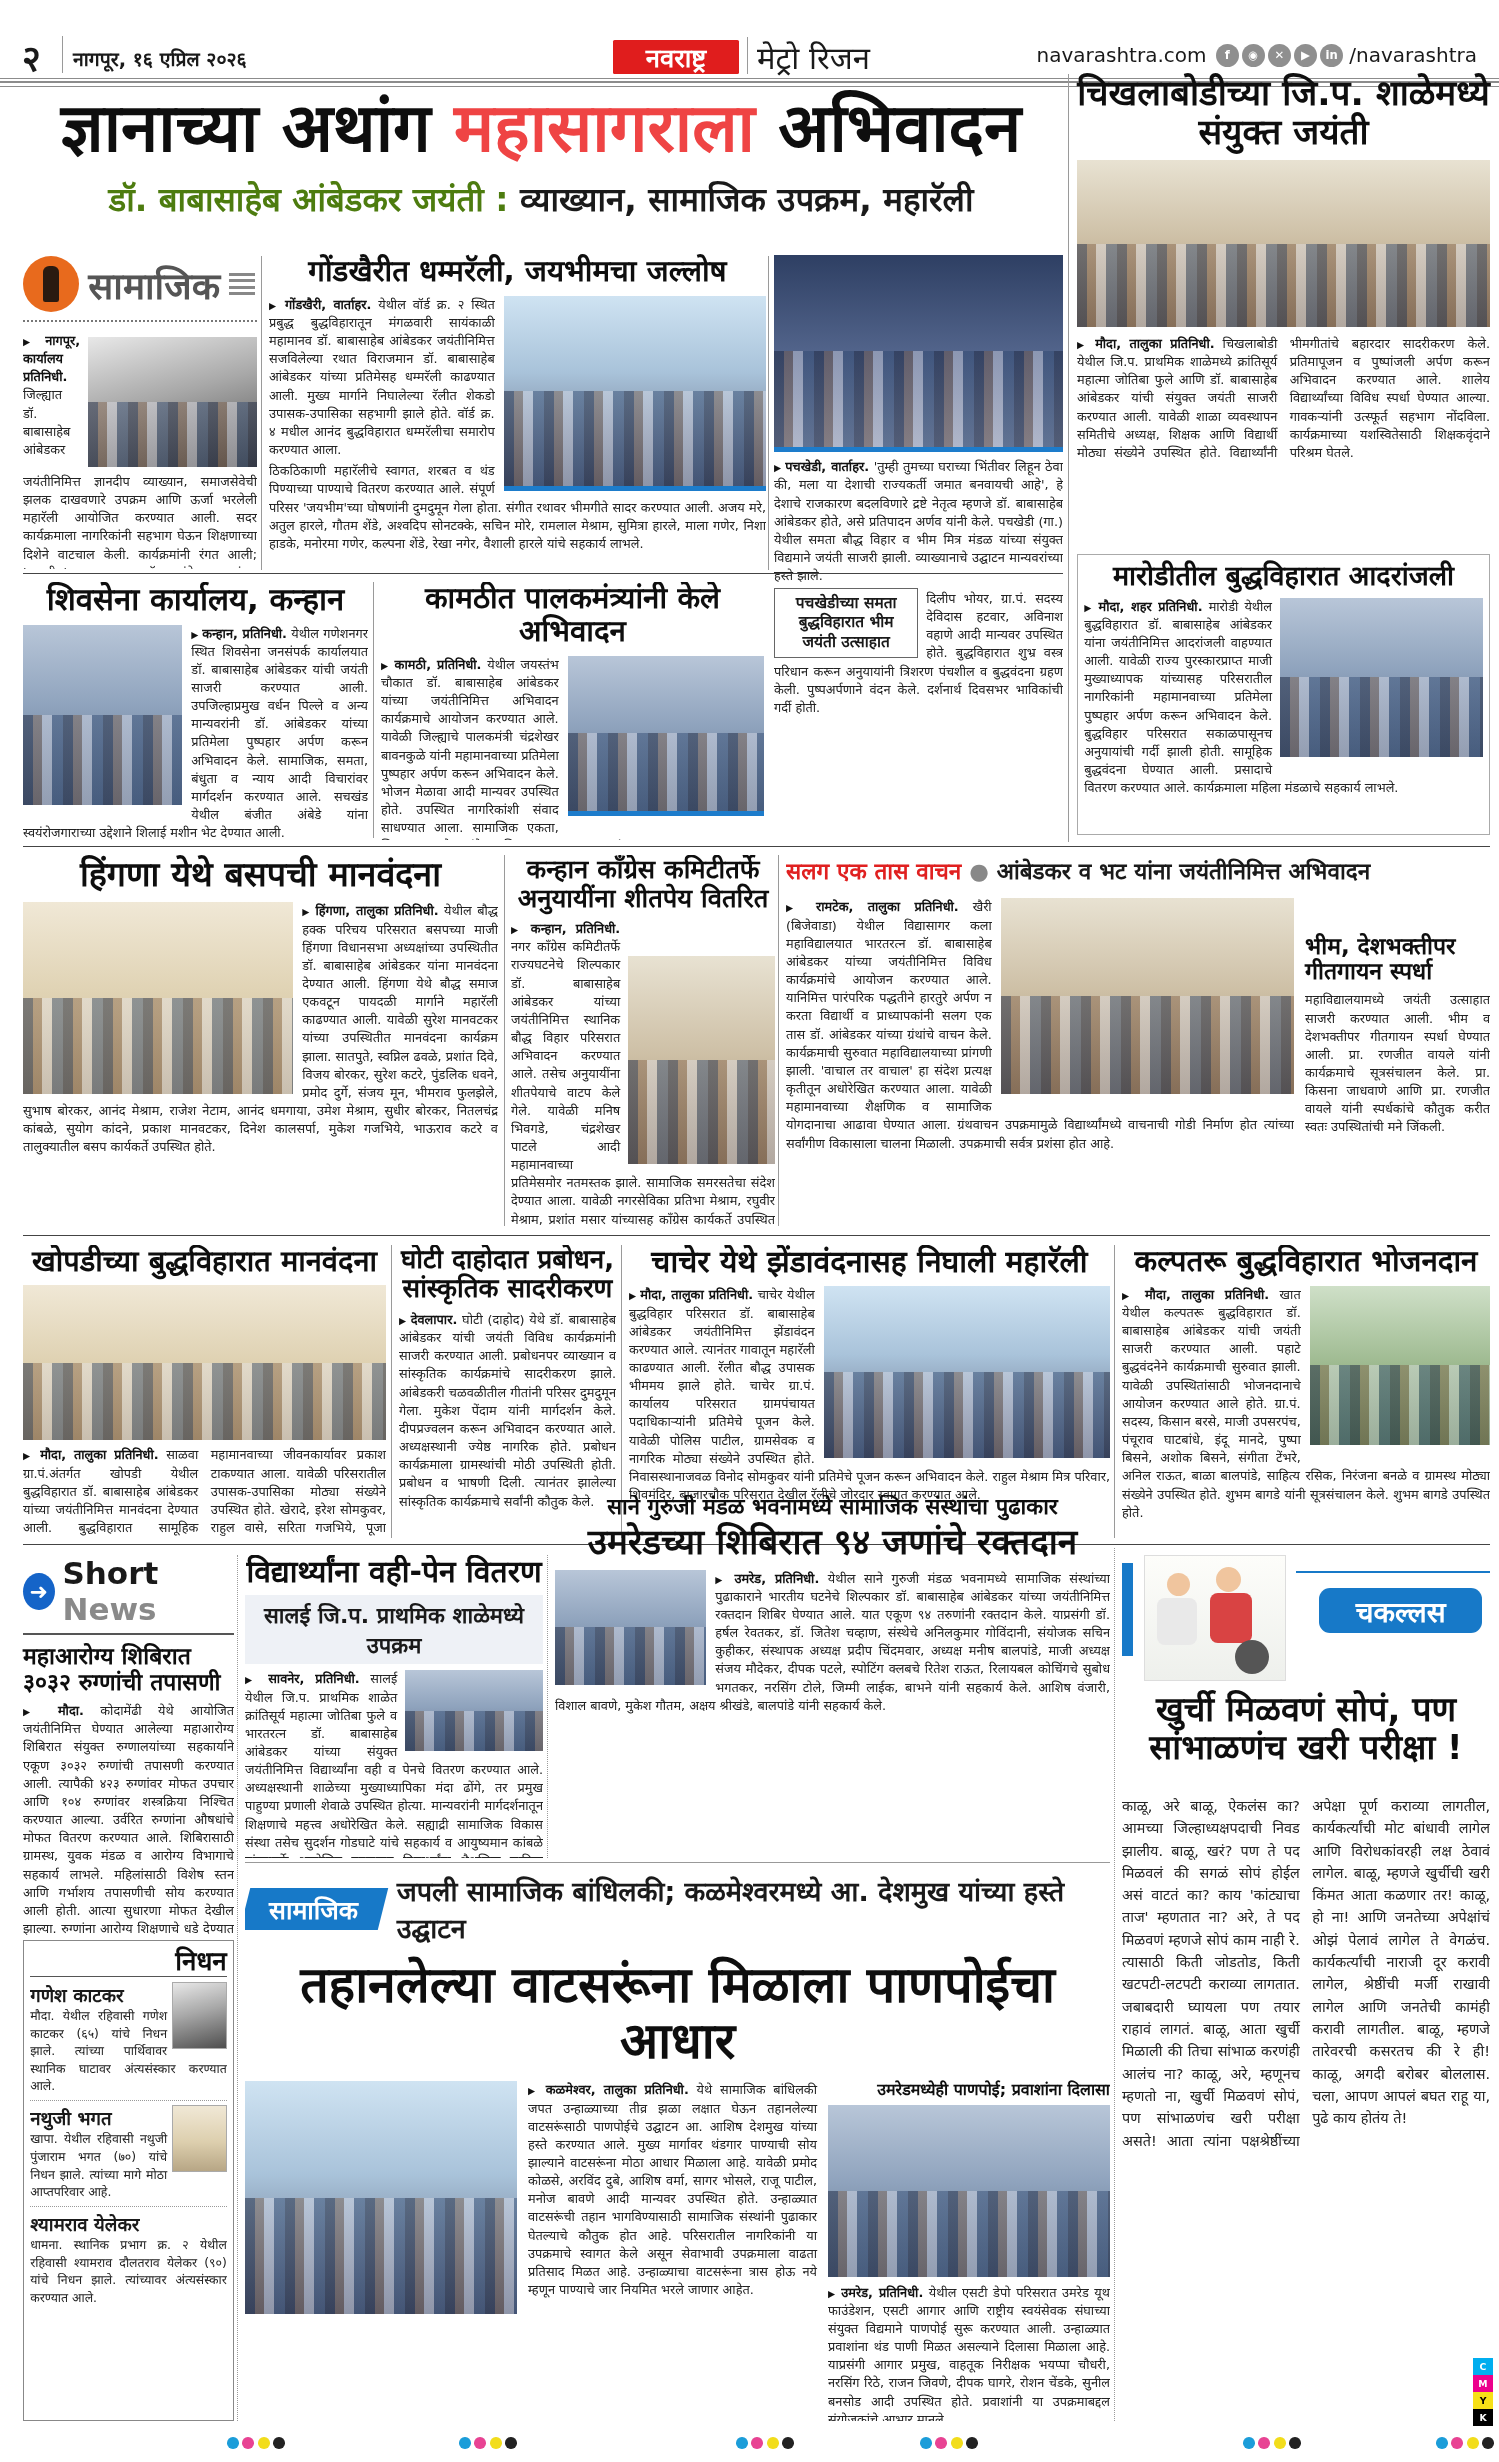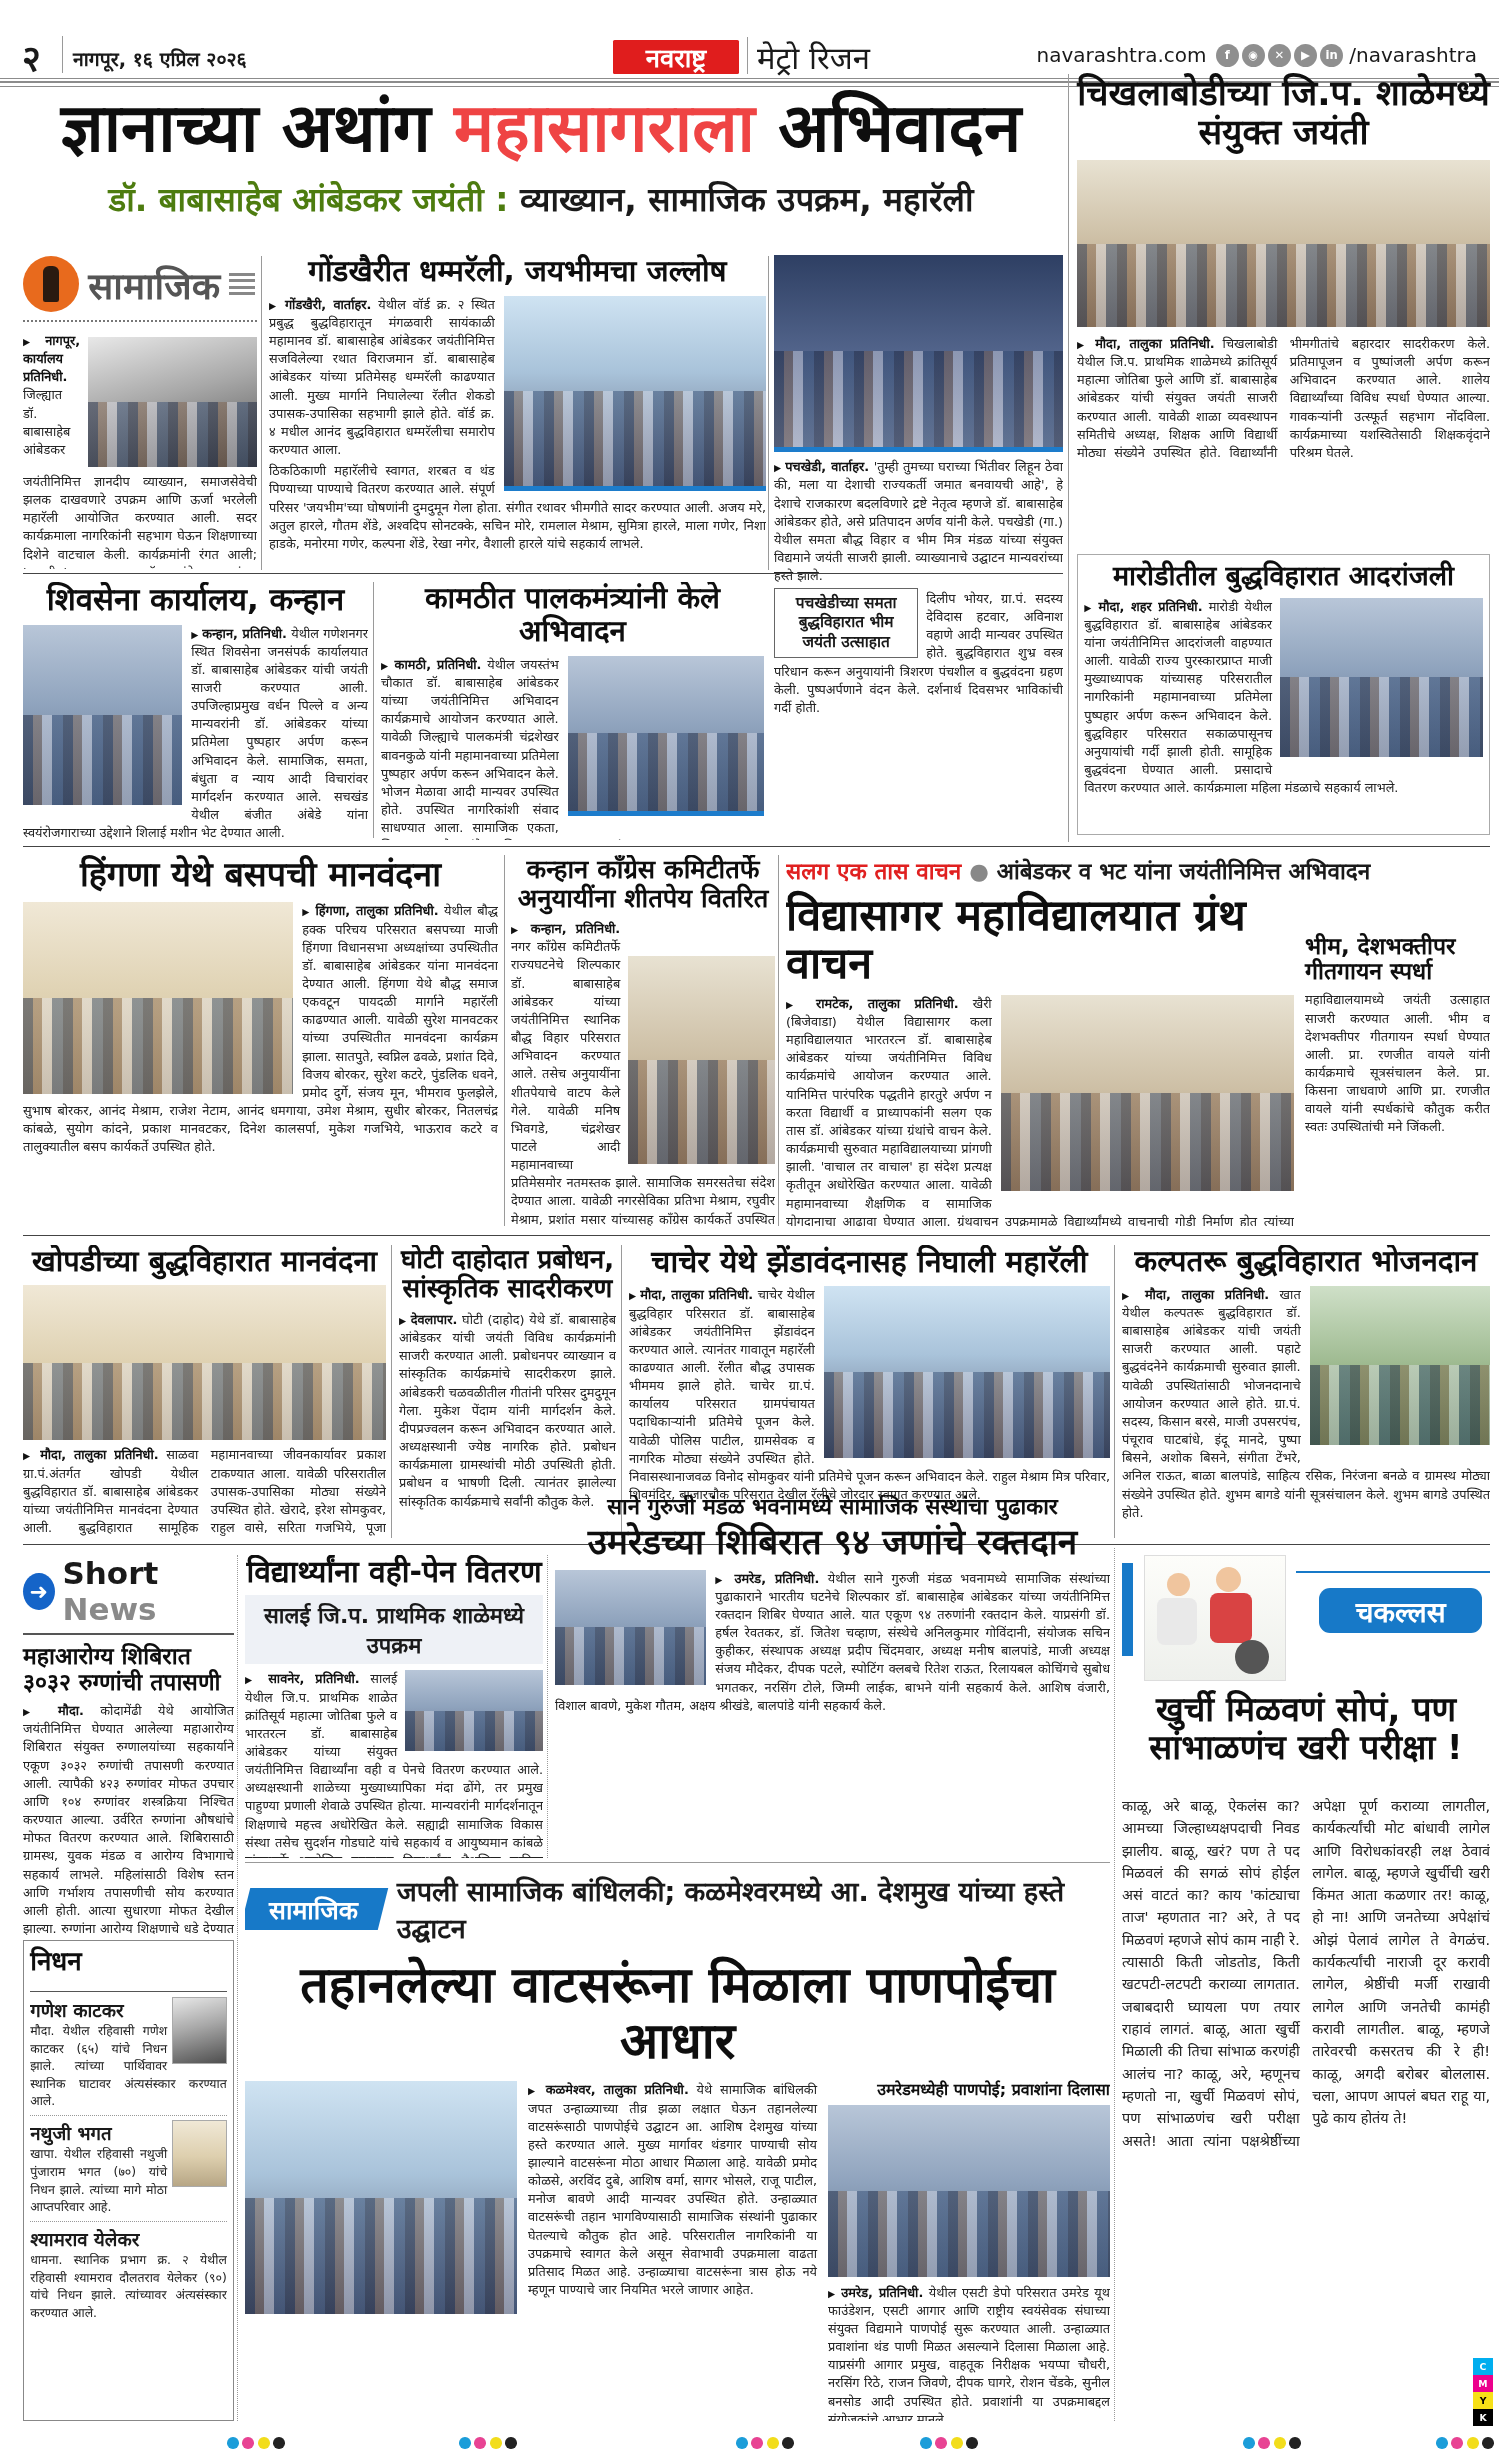--- a/index.html
+++ b/index.html
@@ -161,21 +161,20 @@
   </div>
   <div class="abs vline" style="left:778px;top:855px;height:371px"></div>
   <div class="abs" style="left:786px;top:855px;width:704px;height:371px;overflow:hidden">
     <div style="font-size:22.5px;font-weight:700">
       <span style="color:#e02020">सलग एक तास वाचन</span>
       <span style="color:#888"> ● </span>
       <span>आंबेडकर व भट यांना जयंतीनिमित्त अभिवादन</span>
     </div>
     <div style="display:flex;gap:11px;margin-top:4.7px">
       <div style="width:508px">
-        <h2 class="hl" style="font-size:43px;text-align:left">विद्यासागर महाविद्यालयात ग्रंथ वाचन</h2>
         <div style="margin-top:7.8px;overflow:hidden">
           <div class="ph v-indoor" style="float:right;width:293px;height:196px;margin:0 0 6.2px 9.3px"></div>
           <p class="body"><span class="byl">रामटेक, तालुका प्रतिनिधी.</span> <span>खैरी (बिजेवाडा) येथील विद्यासागर कला महाविद्यालयात भारतरत्न डॉ. बाबासाहेब आंबेडकर यांच्या जयंतीनिमित्त विविध कार्यक्रमांचे आयोजन करण्यात आले. यानिमित्त पारंपरिक पद्धतीने हारतुरे अर्पण न करता विद्यार्थी व प्राध्यापकांनी सलग एक तास डॉ. आंबेडकर यांच्या ग्रंथांचे वाचन केले. कार्यक्रमाची सुरुवात महाविद्यालयाच्या प्रांगणी झाली. 'वाचाल तर वाचाल' हा संदेश प्रत्यक्ष कृतीतून अधोरेखित करण्यात आला. यावेळी महामानवाच्या शैक्षणिक व सामाजिक योगदानाचा आढावा घेण्यात आला. ग्रंथवाचन उपक्रमामुळे विद्यार्थ्यांमध्ये वाचनाची गोडी निर्माण होत त्यांच्या सर्वांगीण विकासाला चालना मिळाली. उपक्रमाची सर्वत्र प्रशंसा होत आहे.</span></p>
         </div>
       </div>
       <div style="width:185px">
         <h3 class="hl" style="font-size:23px;text-align:left;margin-top:43px">भीम, देशभक्तीपर गीतगायन स्पर्धा</h3>
         <p class="body" style="margin-top:6.2px">महाविद्यालयामध्ये जयंती उत्साहात साजरी करण्यात आली. भीम व देशभक्तीपर गीतगायन स्पर्धा घेण्यात आली. प्रा. रणजीत वायले यांनी कार्यक्रमाचे सूत्रसंचालन केले. प्रा. किसना जाधवाणे आणि प्रा. रणजीत वायले यांनी स्पर्धकांचे कौतुक करीत स्वतः उपस्थितांची मने जिंकली.</p>
       </div>
     </div>
@@ -220,21 +219,21 @@
         <span>Short</span>
         <span style="color:#8a8a8a">News</span>
       </span>
     </div>
     <h3 class="hl" style="font-size:23px;text-align:left;margin-top:9.3px">महाआरोग्य शिबिरात ३०३२ रुग्णांची तपासणी</h3>
     <p class="body" style="margin-top:6.2px;height:233px;overflow:hidden"><span class="byl">मौदा.</span> <span>कोदामेंढी येथे आयोजित जयंतीनिमित्त घेण्यात आलेल्या महाआरोग्य शिबिरात संयुक्त रुग्णालयांच्या सहकार्याने एकूण ३०३२ रुग्णांची तपासणी करण्यात आली. त्यापैकी ४२३ रुग्णांवर मोफत उपचार आणि १०४ रुग्णांवर शस्त्रक्रिया निश्चित करण्यात आल्या. उर्वरित रुग्णांना औषधांचे मोफत वितरण करण्यात आले. शिबिरासाठी ग्रामस्थ, युवक मंडळ व आरोग्य विभागाचे सहकार्य लाभले. महिलांसाठी विशेष स्तन आणि गर्भाशय तपासणीची सोय करण्यात आली होती. आत्या सुधारणा मोफत देखील झाल्या. रुग्णांना आरोग्य शिक्षणाचे धडे देण्यात आले. रुग्णांना औषधीही वाटप देखील गेले.</span></p>
   </div>
   <div class="abs vline dot" style="left:237px;top:1555px;height:866px"></div>
 
   <div class="abs" style="left:23px;top:1940px;width:211px;height:481px;border:1.6px solid #888;padding:6.2px;box-sizing:border-box">
-    <h3 class="hl" style="font-size:26px;text-align:left;border-bottom:1.6px solid #555;padding-bottom:15px">निधन</h3>
+    <h3 class="hl" style="font-size:26px;text-align:right;border-bottom:1.6px solid #555;padding-bottom:0">निधन</h3>
     <div class="obit-entry">
       <div class="obit-ph v-bw"></div>
       <div style="font-size:18.6px;font-weight:700">गणेश काटकर</div>
       <p class="body" style="font-size:12.4px">मौदा. येथील रहिवासी गणेश काटकर (६५) यांचे निधन झाले. त्यांच्या पार्थिवावर स्थानिक घाटावर अंत्यसंस्कार करण्यात आले.</p>
     </div>
     <div class="obit-entry">
       <div class="obit-ph v-warm"></div>
       <div style="font-size:18.6px;font-weight:700">नथुजी भगत</div>
       <p class="body" style="font-size:12.4px">खापा. येथील रहिवासी नथुजी पुंजाराम भगत (७०) यांचे निधन झाले. त्यांच्या मागे मोठा आप्तपरिवार आहे.</p>
     </div>

